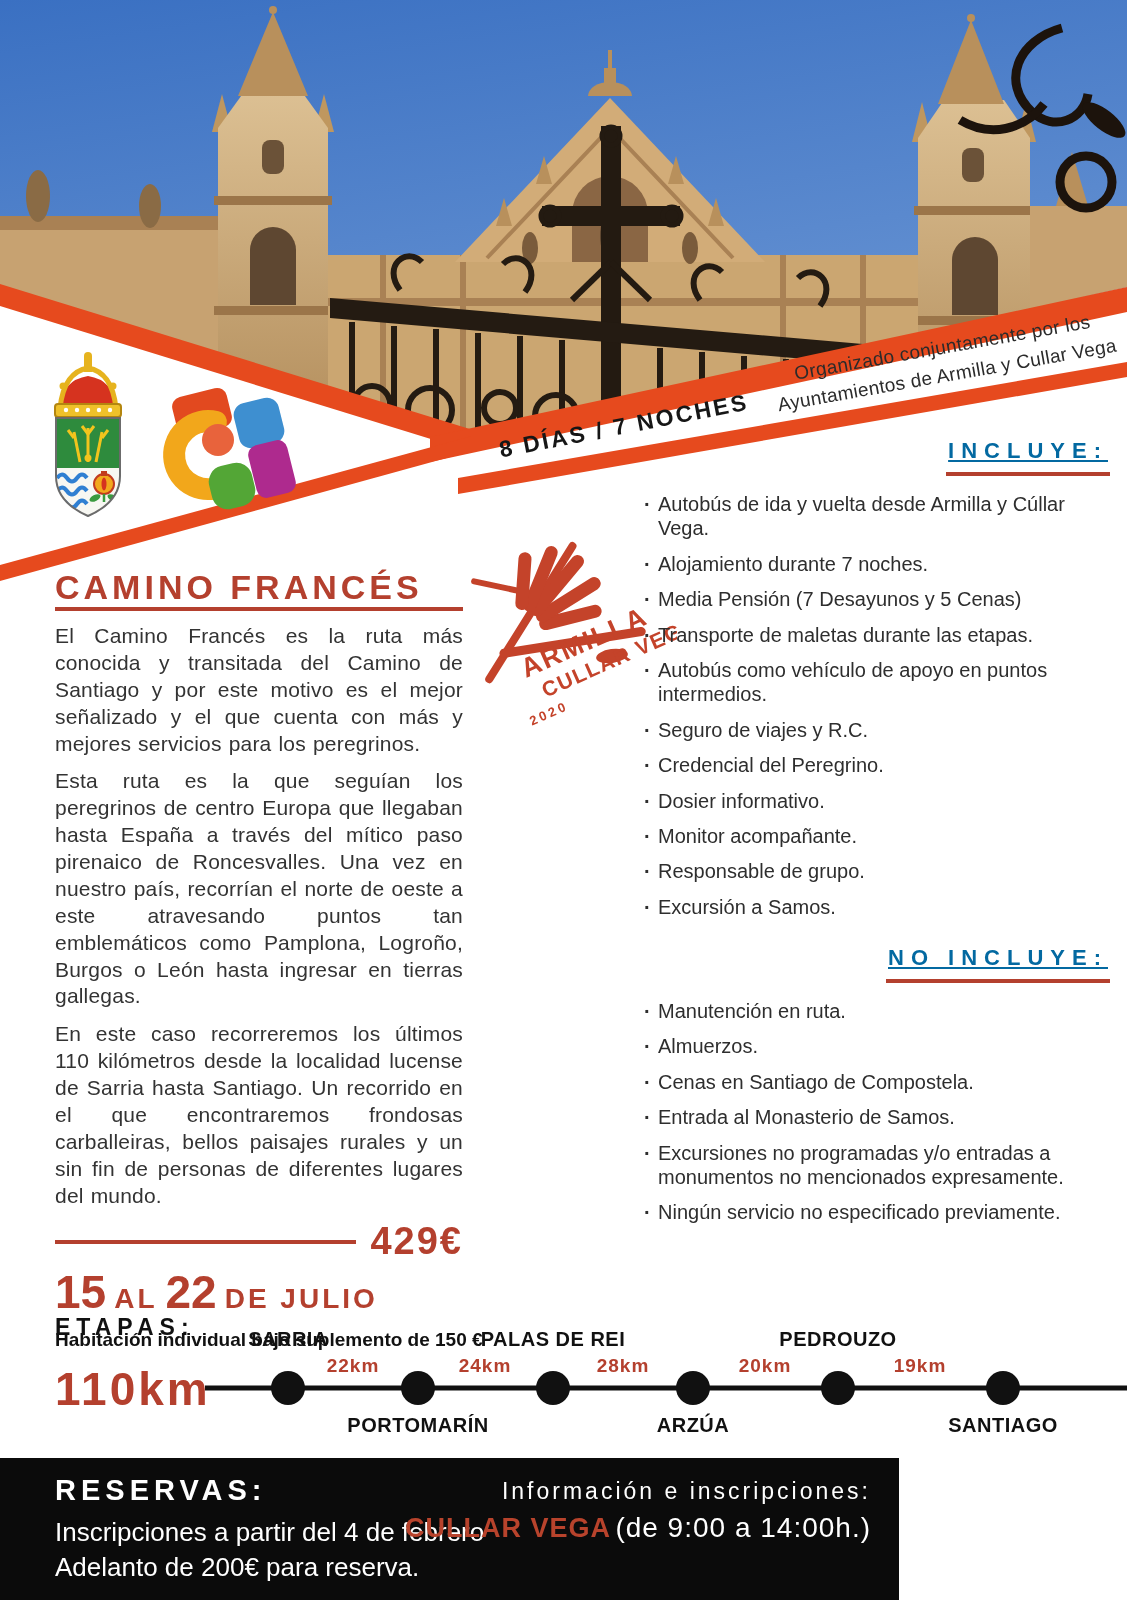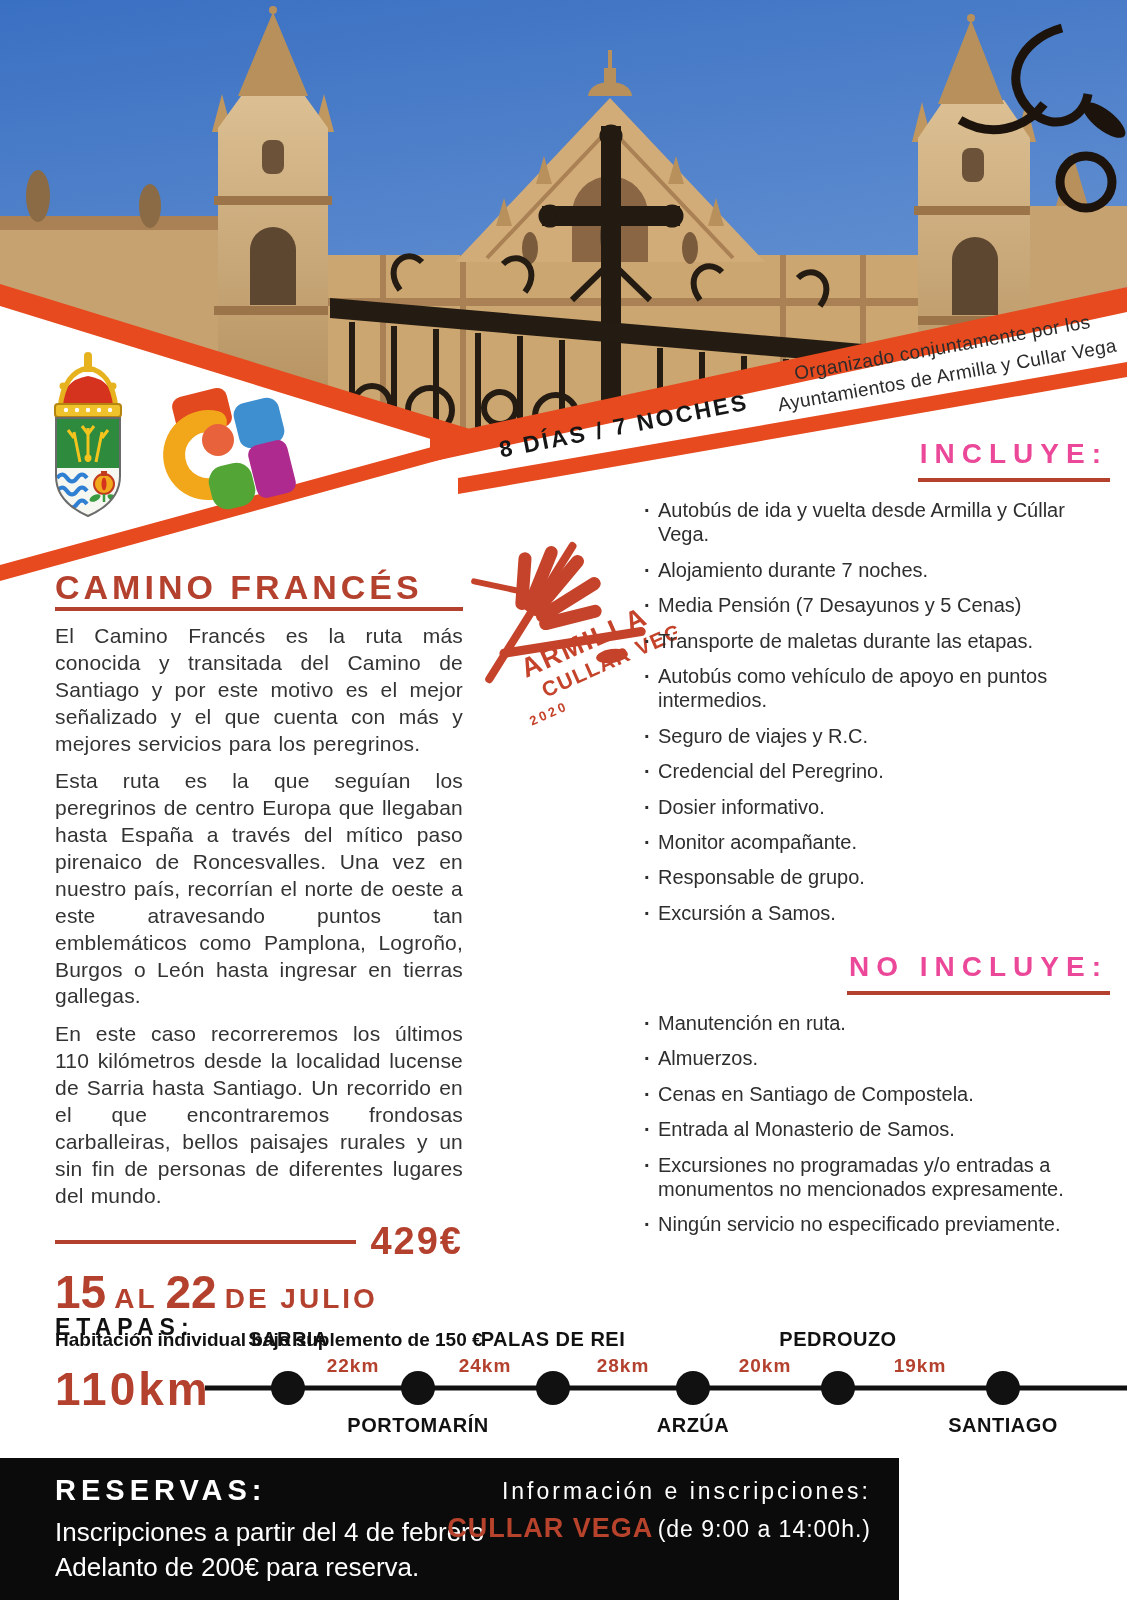--- a/index.html
+++ b/index.html
@@ -23,22 +23,22 @@
   .price-line{flex:1;height:4px;background:#b4402e;margin-right:14px;}
   .price{color:#b4402e;font-weight:700;font-size:38px;letter-spacing:2px;}
   .date-row{display:flex;align-items:baseline;margin-top:2px;color:#b4402e;font-weight:700;white-space:nowrap;}
   .date-big{font-size:46px;}
   .date-small{font-size:28px;letter-spacing:3px;margin:0 8px;}
   .supplement{font-size:19px;font-weight:700;color:#111;margin-top:10px;white-space:nowrap;}
 
   
   .col-right{left:642px;top:438px;width:468px;}
   .sec-title-wrap{text-align:right;margin-bottom:16px;}
-  .sec-title{display:inline-block;color:#ec4899;font-weight:700;font-size:28px;letter-spacing:7px;
-         border-bottom:4px solid #b4402e;padding:0 2px 8px 2px;white-space:nowrap;}
+  .sec-title{display:inline-block;color:#0369a1;font-weight:700;font-size:22px;letter-spacing:7px;
+         border-bottom:4px solid #b4402e;padding:0 2px 8px 2px;white-space:nowrap;text-decoration:underline;}
   .item{position:relative;padding-left:16px;font-size:20px;color:#2e2e2e;line-height:1.22;margin-bottom:11px;}
   .item::before{content:"·";position:absolute;left:2px;top:0;font-weight:700;}
   .ni-wrap{margin-top:26px;}
 
   
   .etapas{left:30px;top:1310px;width:1085px;height:145px;}
   .etapas-label{position:absolute;left:25px;top:4px;font-size:23px;font-weight:700;
          letter-spacing:6px;color:#111;}
   .etapas-km{position:absolute;left:25px;top:52px;font-size:46px;font-weight:700;
          letter-spacing:3px;color:#b4402e;text-align:center;}
@@ -48,21 +48,21 @@
   .dist{font-size:19px;fill:#b4402e;letter-spacing:1px;}
 
   
   .footer{left:0;top:1458px;width:899px;height:142px;background:#0b0b0b;}
   .reservas{position:absolute;left:55px;top:16px;color:#fff;}
   .reservas-title{font-size:29px;font-weight:700;letter-spacing:5px;margin-bottom:8px;}
   .reservas-line{font-size:26px;font-weight:400;line-height:1.35;}
   .info{position:absolute;right:28px;top:20px;text-align:right;color:#fff;}
   .info-label{font-size:23px;letter-spacing:3px;margin-bottom:6px;}
   .info-name{font-size:27px;font-weight:700;letter-spacing:1px;color:#b8432c;line-height:1.3;}
-  .info-hours{font-size:23px;font-weight:400;color:#fff;letter-spacing:1px;}
+  .info-hours{font-size:28px;font-weight:400;color:#fff;letter-spacing:1px;}
 
   .stamp{left:462px;top:498px;}
   .escudo{left:38px;top:350px;}
   .armilla-logo{left:158px;top:386px;}
 </style>
 </head>
 <body>
 
 <div class="page">
 

